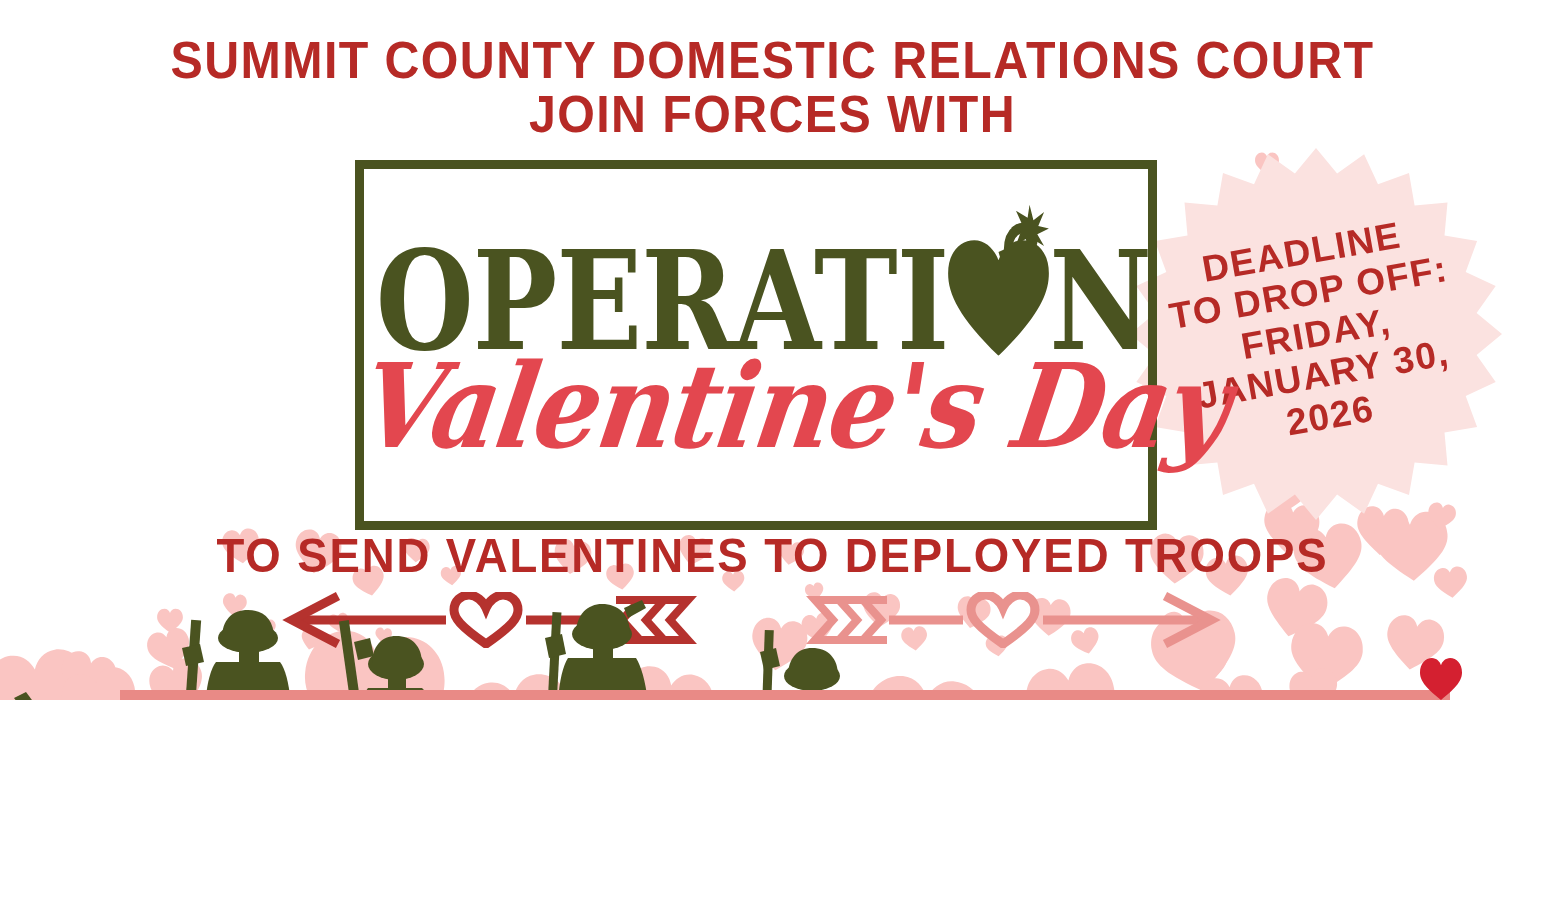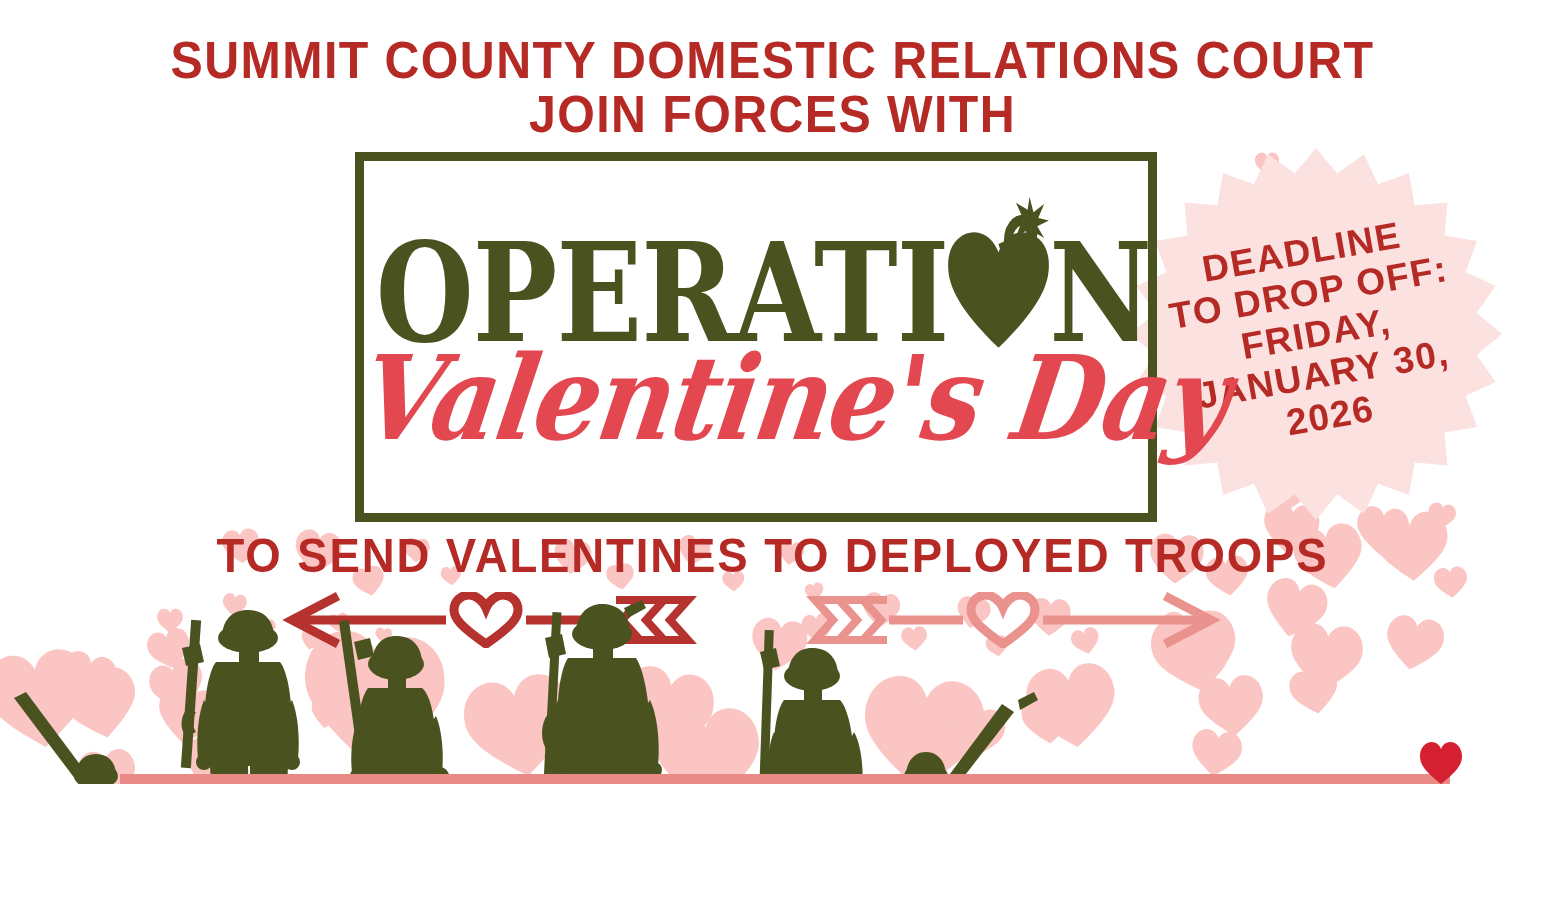--- a/index.html
+++ b/index.html
@@ -4,21 +4,21 @@
 <title>Operation Valentine's Day Flyer</title>
 <style>
   html, body {
     margin: 0;
     padding: 0;
     background: #ffffff;
   }
   #poster {
     position: relative;
     width: 1545px;
-    height: 784px;
+    height: 700px;
     background: #ffffff;
     overflow: hidden;
     font-family: "Liberation Sans", sans-serif;
   }
 
   
   #hearts-layer {
     position: absolute;
     inset: 0;
     z-index: 1;
@@ -51,21 +51,21 @@
   #subline {
     top: 530px;
     font-size: 49px;
     letter-spacing: 2px;
   }
 
   
   #logo-box {
     position: absolute;
     left: 355px;
-    top: 152px;
+    top: 160px;
     width: 802px;
     height: 370px;
     border: 9px solid #4A5320;
     box-sizing: border-box;
     background: transparent;
     z-index: 5;
   }
   #logo-inner {
     position: relative;
     width: 100%;

